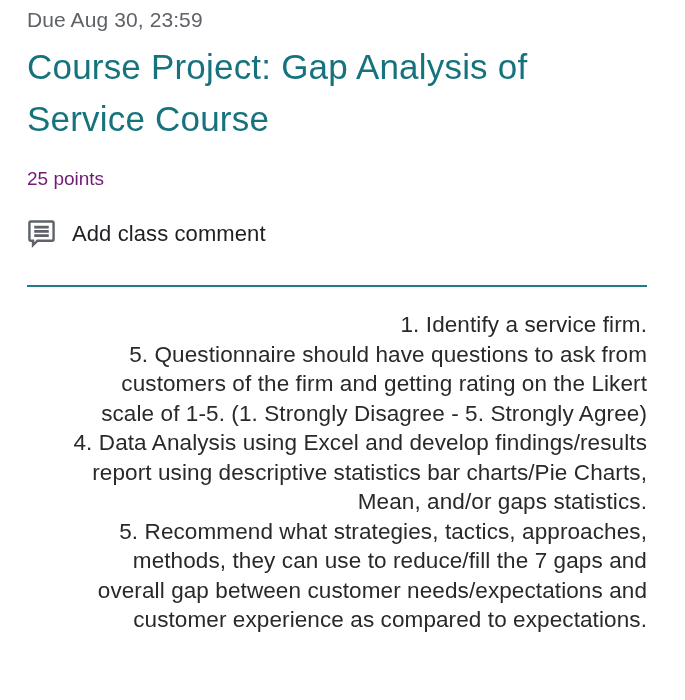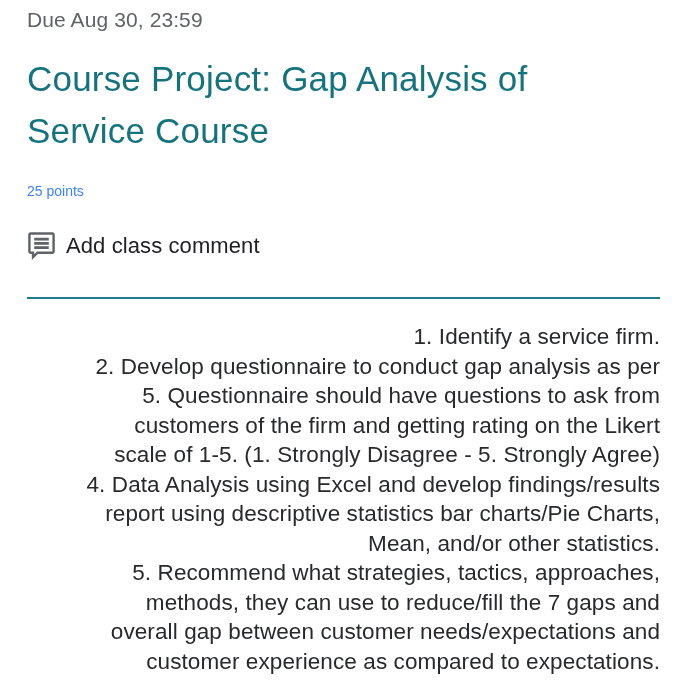--- a/index.html
+++ b/index.html
@@ -5,49 +5,49 @@
   html, body {
     margin: 0;
     padding: 0;
     background: #ffffff;
     font-family: "Liberation Sans", sans-serif;
   }
   .page {
     width: 685px;
     height: 700px;
     box-sizing: border-box;
-    padding: 8px 25px 0 27px;
+    padding: 8px 38px 0 27px;
     background: #ffffff;
     overflow: hidden;
   }
   .due-date {
     font-size: 21px;
     line-height: 24px;
     color: #5f6368;
     letter-spacing: 0.1px;
   }
   .title {
-    margin-top: 21px;
+    margin-top: 9px;
     font-size: 35px;
     line-height: 52px;
     font-weight: 400;
     color: #16737e;
     letter-spacing: 0.2px;
   }
   .points {
     margin-top: 22px;
-    font-size: 14px;
+    font-size: 19px;
     line-height: 24px;
-    color: #3b82f6;
+    color: #701a75;
   }
   .comment-row {
     margin-top: 28px;
     display: flex;
     align-items: center;
-    gap: 10px;
+    gap: 16px;
     cursor: pointer;
     width: fit-content;
   }
   .comment-row .icon {
     width: 29px;
     height: 29px;
     display: inline-flex;
     align-items: center;
     justify-content: center;
     flex: 0 0 auto;
@@ -100,26 +100,25 @@
         <rect x="6" y="12.6" width="12" height="2.3" fill="#5f6368"></rect>
       </svg>
     </span>
     <span class="comment-label">Add class comment</span>
   </div>
 
   <hr class="divider">
 
   <div class="description">
     <div class="line">1. Identify a service firm.</div>
-    <div class="line">2. Develop questionnaire to conduct gap analysis as per</div>
     <div class="line">5. Questionnaire should have questions to ask from</div>
     <div class="line">customers of the firm and getting rating on the Likert</div>
     <div class="line">scale of 1-5. (1. Strongly Disagree - 5. Strongly Agree)</div>
     <div class="line">4. Data Analysis using Excel and develop findings/results</div>
     <div class="line">report using descriptive statistics bar charts/Pie Charts,</div>
-    <div class="line">Mean, and/or other statistics.</div>
+    <div class="line">Mean, and/or gaps statistics.</div>
     <div class="line">5. Recommend what strategies, tactics, approaches,</div>
     <div class="line">methods, they can use to reduce/fill the 7 gaps and</div>
     <div class="line">overall gap between customer needs/expectations and</div>
     <div class="line">customer experience as compared to expectations.</div>
   </div>
 
 </div>
 
 </body></html>

